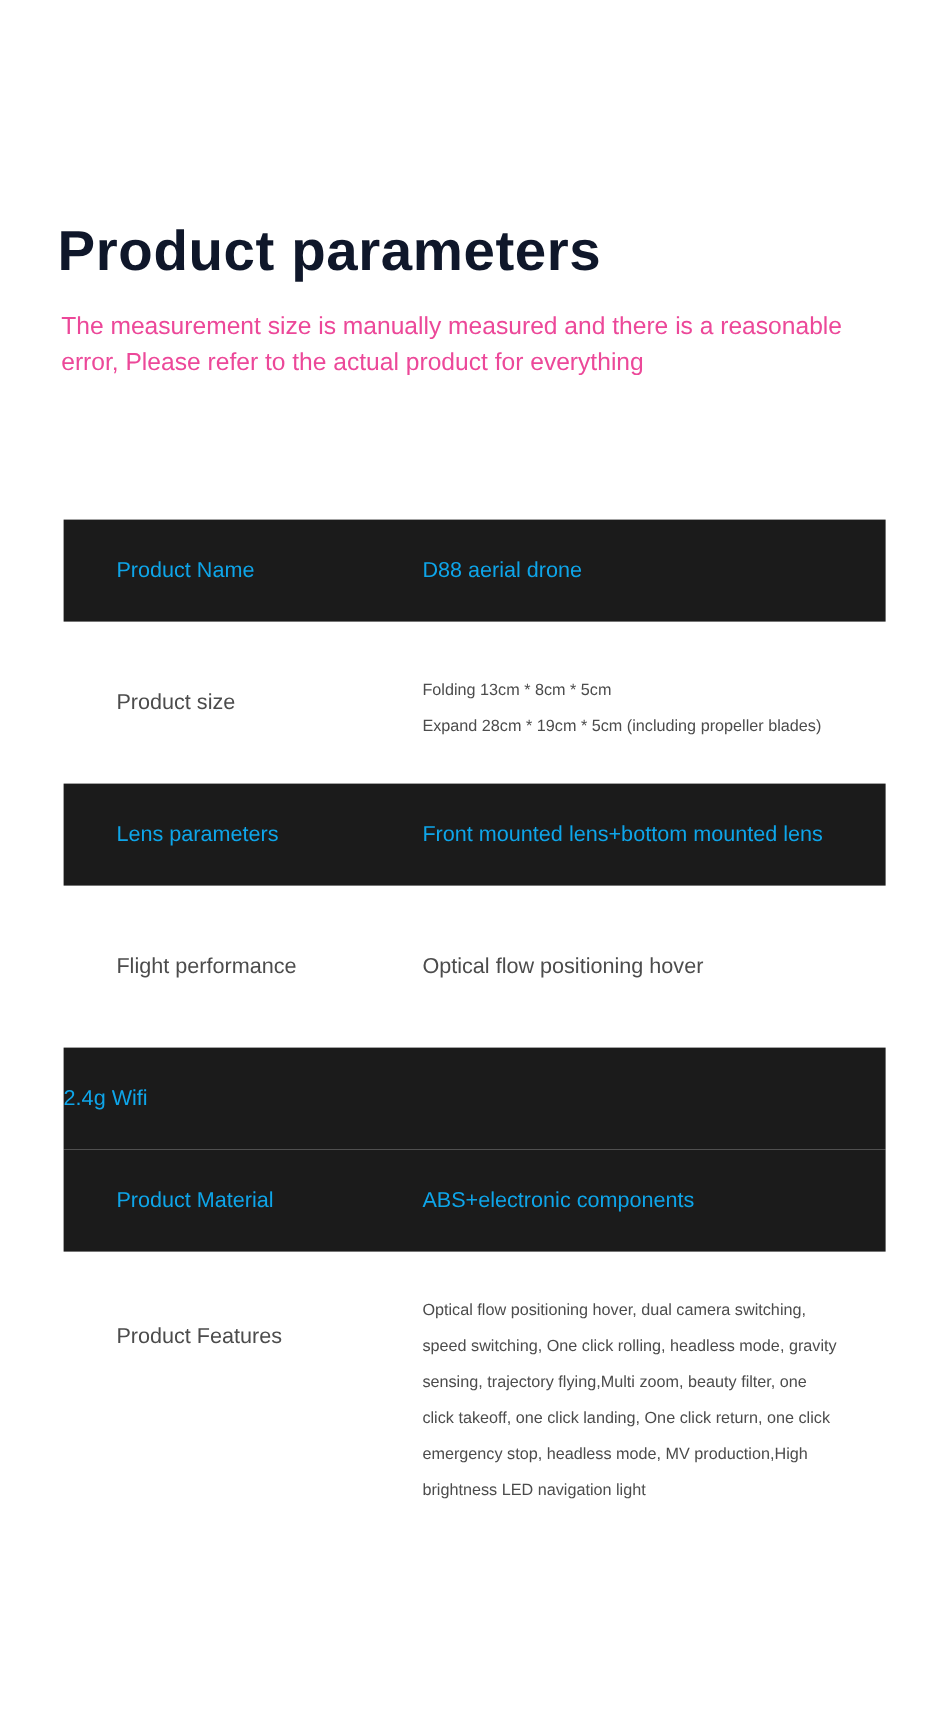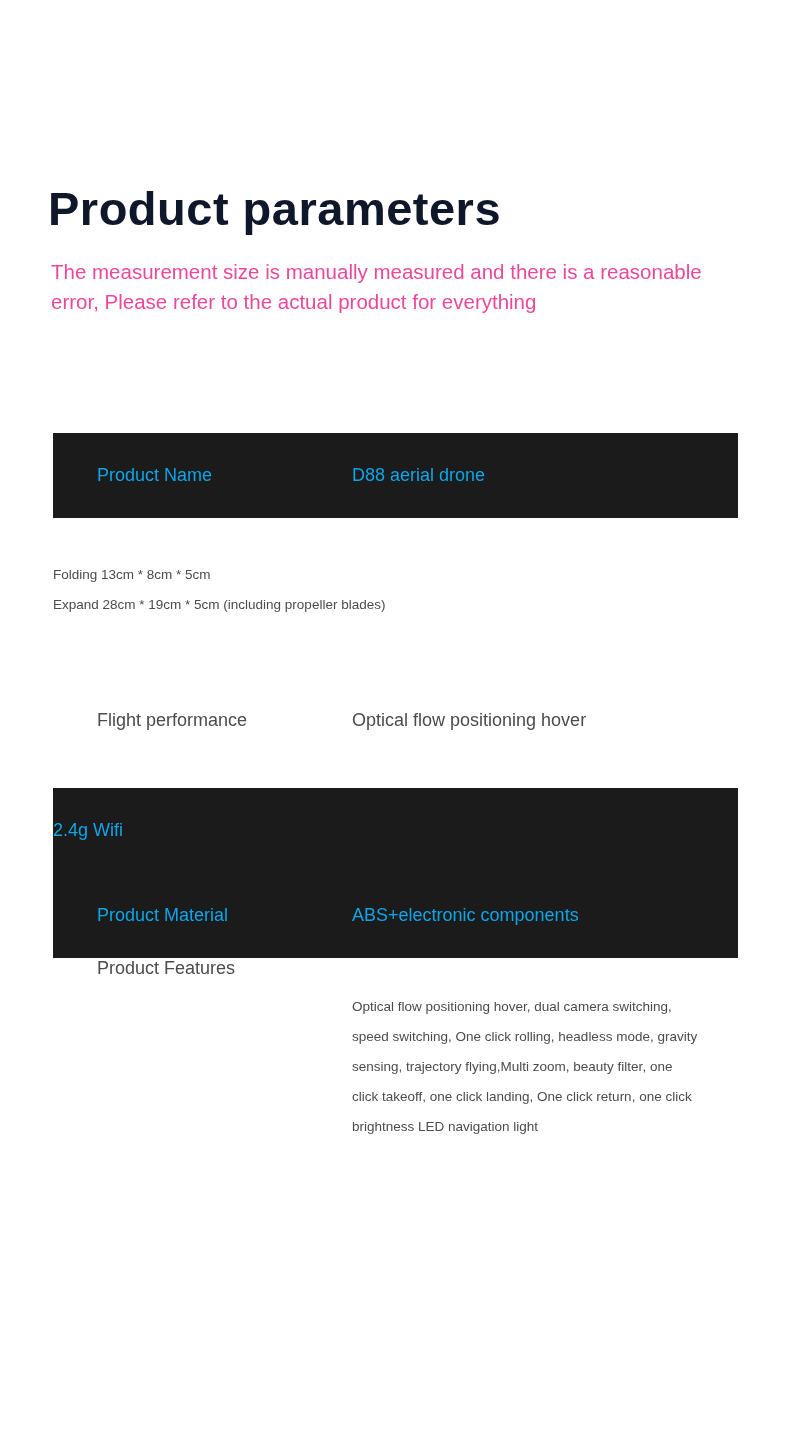--- a/index.html
+++ b/index.html
@@ -76,46 +76,52 @@
   }
   .row.size .param-value.small {
     padding-top: 8px;
   }
 
   .row.features {
     height: 259px;
     align-items: flex-start;
   }
   .row.features .param-label {
+    padding-top: 60px;
   }
   .row.features .param-value {
     padding-top: 34px;
   }
 </style>
 </head>
 <body>
 
 <h1 class="page-title">Product parameters</h1>
 
 <p class="page-subtitle">The measurement size is manually measured and there is a reasonable error, Please refer to the actual product for everything</p>
 
 <div class="params-table">
 
   <div class="row dark">
     <div class="param-label">Product Name</div>
     <div class="param-value">D88 aerial drone</div>
   </div>
 
   <div class="row light size">
+    <div class="param-label">Product size</div>
     <div class="param-value small">
       <div>Folding 13cm * 8cm * 5cm</div>
       <div>Expand 28cm * 19cm * 5cm (including propeller blades)</div>
     </div>
   </div>
 
+  <div class="row dark">
+    <div class="param-label">Lens parameters</div>
+    <div class="param-value">Front mounted lens+bottom mounted lens</div>
+  </div>
 
   <div class="row light">
     <div class="param-label">Flight performance</div>
     <div class="param-value">Optical flow positioning hover</div>
   </div>
 
   <div class="row dark">
     <div class="param-value">2.4g Wifi</div>
   </div>
 
@@ -125,17 +131,18 @@
     <div class="param-value">ABS+electronic components</div>
   </div>
 
   <div class="row light features">
     <div class="param-label">Product Features</div>
     <div class="param-value small">
       <div>Optical flow positioning hover, dual camera switching,</div>
       <div>speed switching, One click rolling, headless mode, gravity</div>
       <div>sensing, trajectory flying,Multi zoom, beauty filter, one</div>
       <div>click takeoff, one click landing, One click return, one click</div>
+      <div>emergency stop, headless mode, MV production,High</div>
       <div>brightness LED navigation light</div>
     </div>
   </div>
 
 </div>
 
 </body></html>

